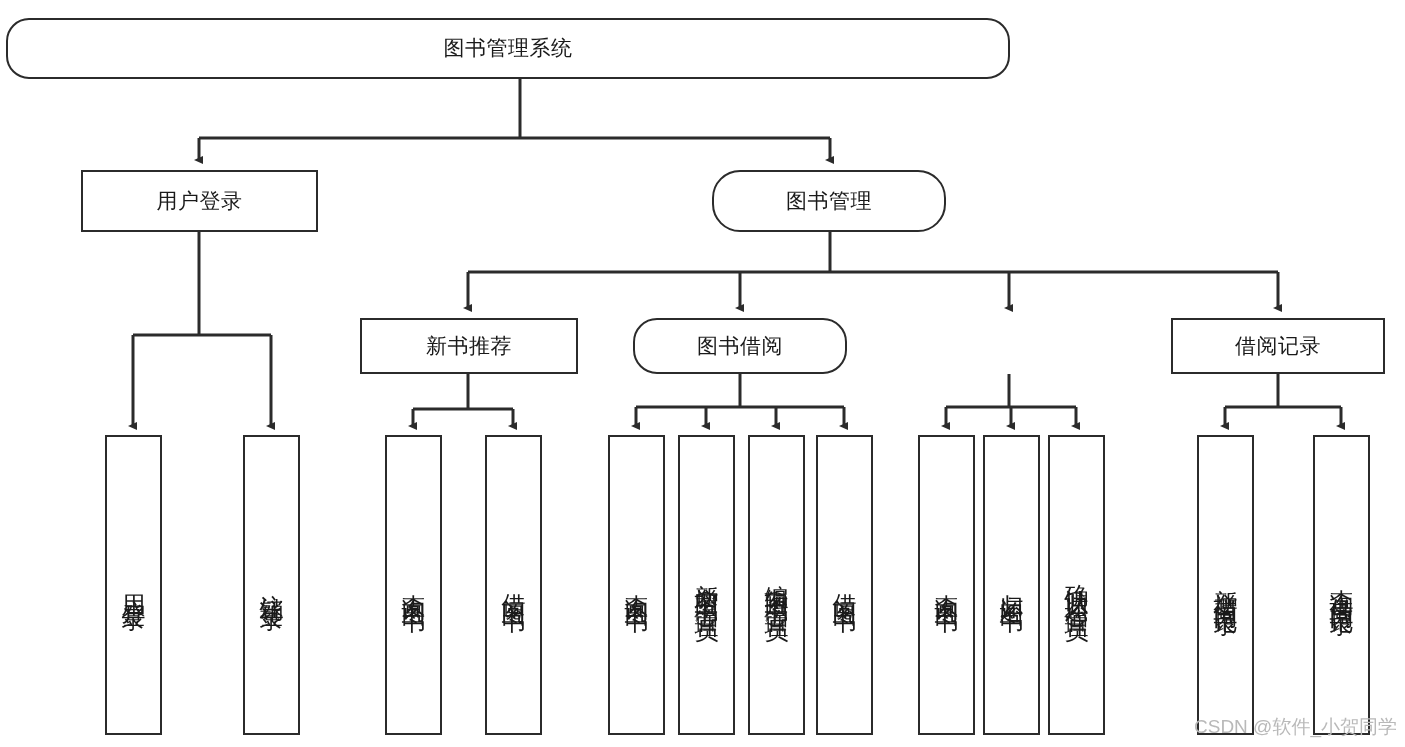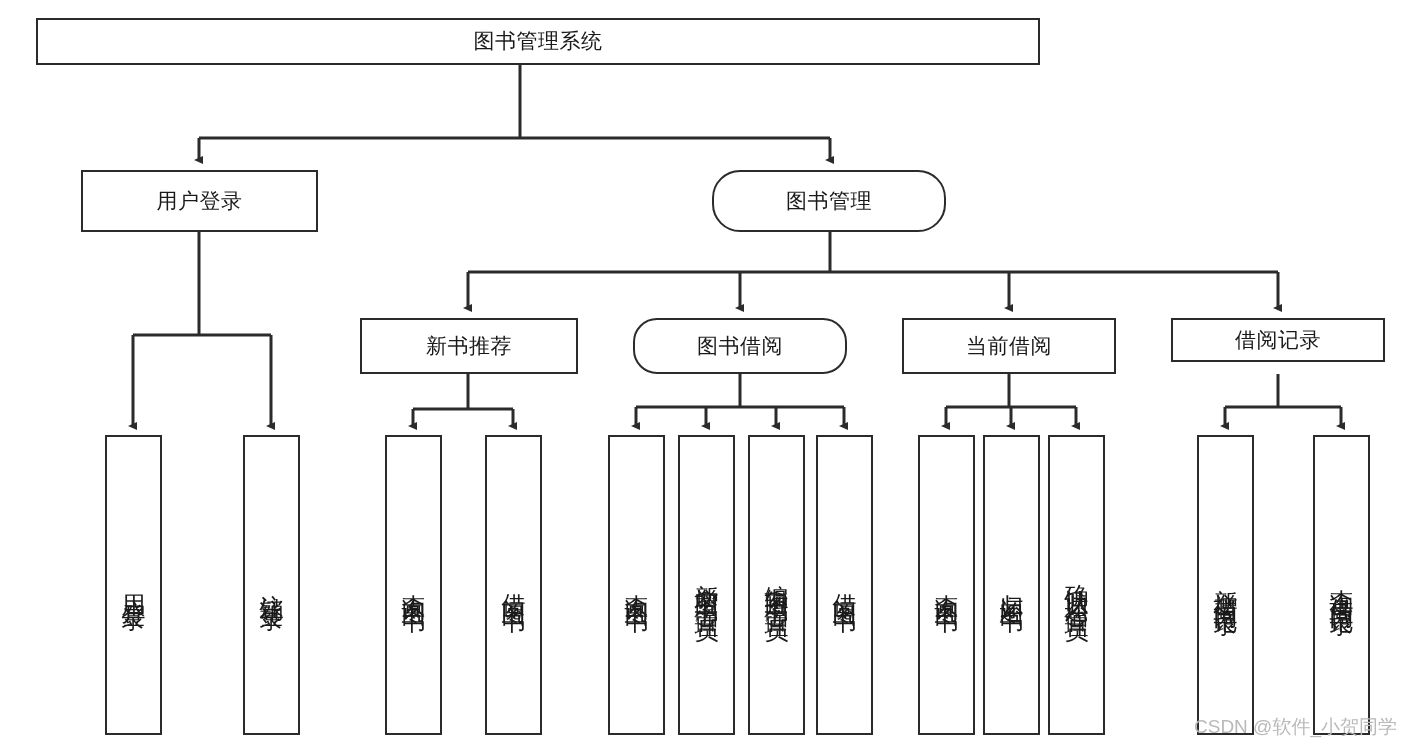--- a/index.html
+++ b/index.html
@@ -131,41 +131,38 @@
       <path d="M1011,407 L1011,426" marker-end="url(#arrow)"></path>
       <path d="M1076,407 L1076,426" marker-end="url(#arrow)"></path>
 
       <path d="M1278,374 L1278,407"></path>
       <path d="M1225,407 L1341,407"></path>
       <path d="M1225,407 L1225,426" marker-end="url(#arrow)"></path>
       <path d="M1341,407 L1341,426" marker-end="url(#arrow)"></path>
     </g>
   </svg>
 
-  <div class="node horiz root" style="left:36px; top:18px; width:1004px; height:47px;">
+  <div class="node horiz root" style="left:6px; top:18px; width:1004px; height:61px;border-radius:23px;">
     <span class="label">图书管理系统</span>
   </div>
 
   <div class="node horiz" style="left:81px; top:170px; width:237px; height:62px;">
     <span class="label">用户登录</span>
   </div>
   <div class="node horiz" style="left:712px; top:170px; width:234px; height:62px;border-radius:28px;">
     <span class="label">图书管理</span>
   </div>
 
   <div class="node horiz" style="left:360px; top:318px; width:218px; height:56px;">
     <span class="label">新书推荐</span>
   </div>
   <div class="node horiz" style="left:633px; top:318px; width:214px; height:56px;border-radius:24px;">
     <span class="label">图书借阅</span>
   </div>
-  <div class="node horiz" style="left:902px; top:318px; width:214px; height:56px;">
-    <span class="label">当前借阅</span>
-  </div>
-  <div class="node horiz" style="left:1171px; top:318px; width:214px; height:44px;">
+  <div class="node horiz" style="left:1171px; top:318px; width:214px; height:56px;">
     <span class="label">借阅记录</span>
   </div>
 
   <div class="node vert" style="left:105px; top:435px; width:57px; height:300px;">
     <span class="label">用户登录</span>
   </div>
   <div class="node vert" style="left:243px; top:435px; width:57px; height:300px;">
     <span class="label">注销登录</span>
   </div>
 

